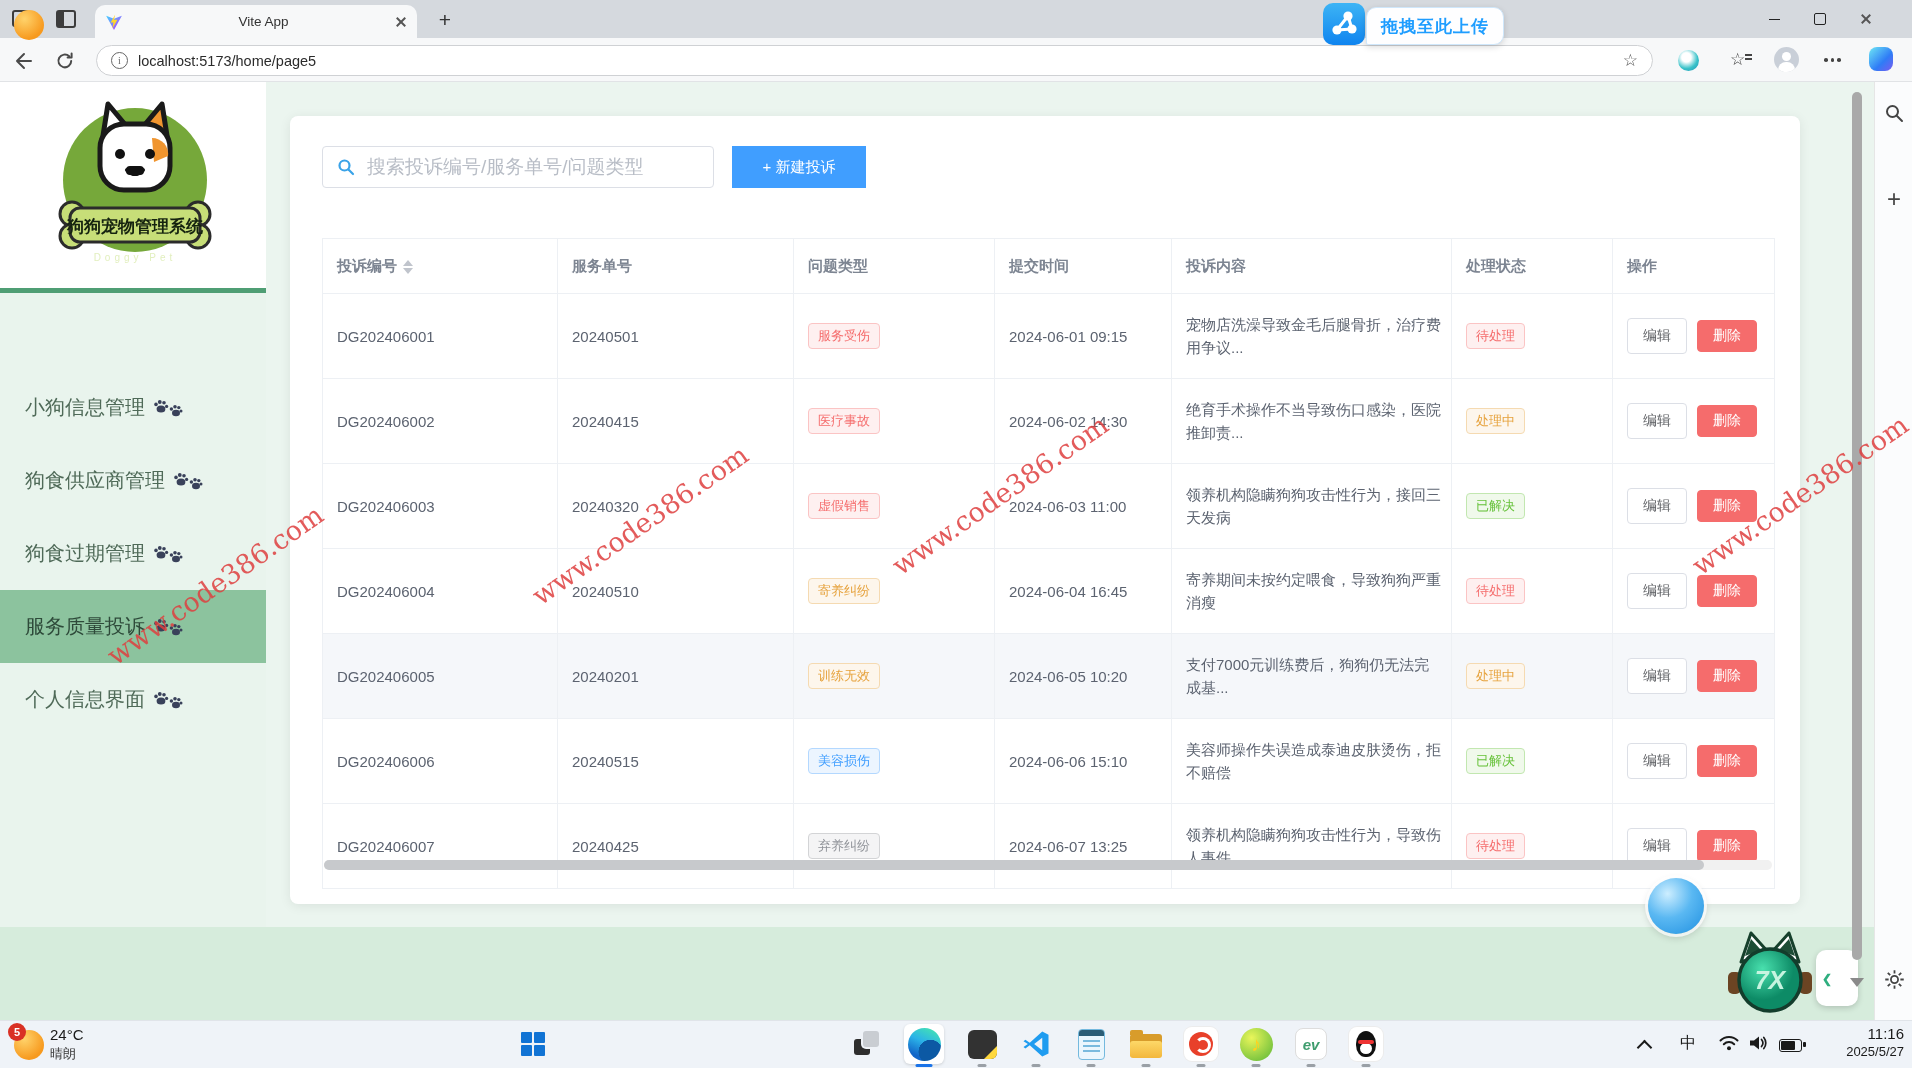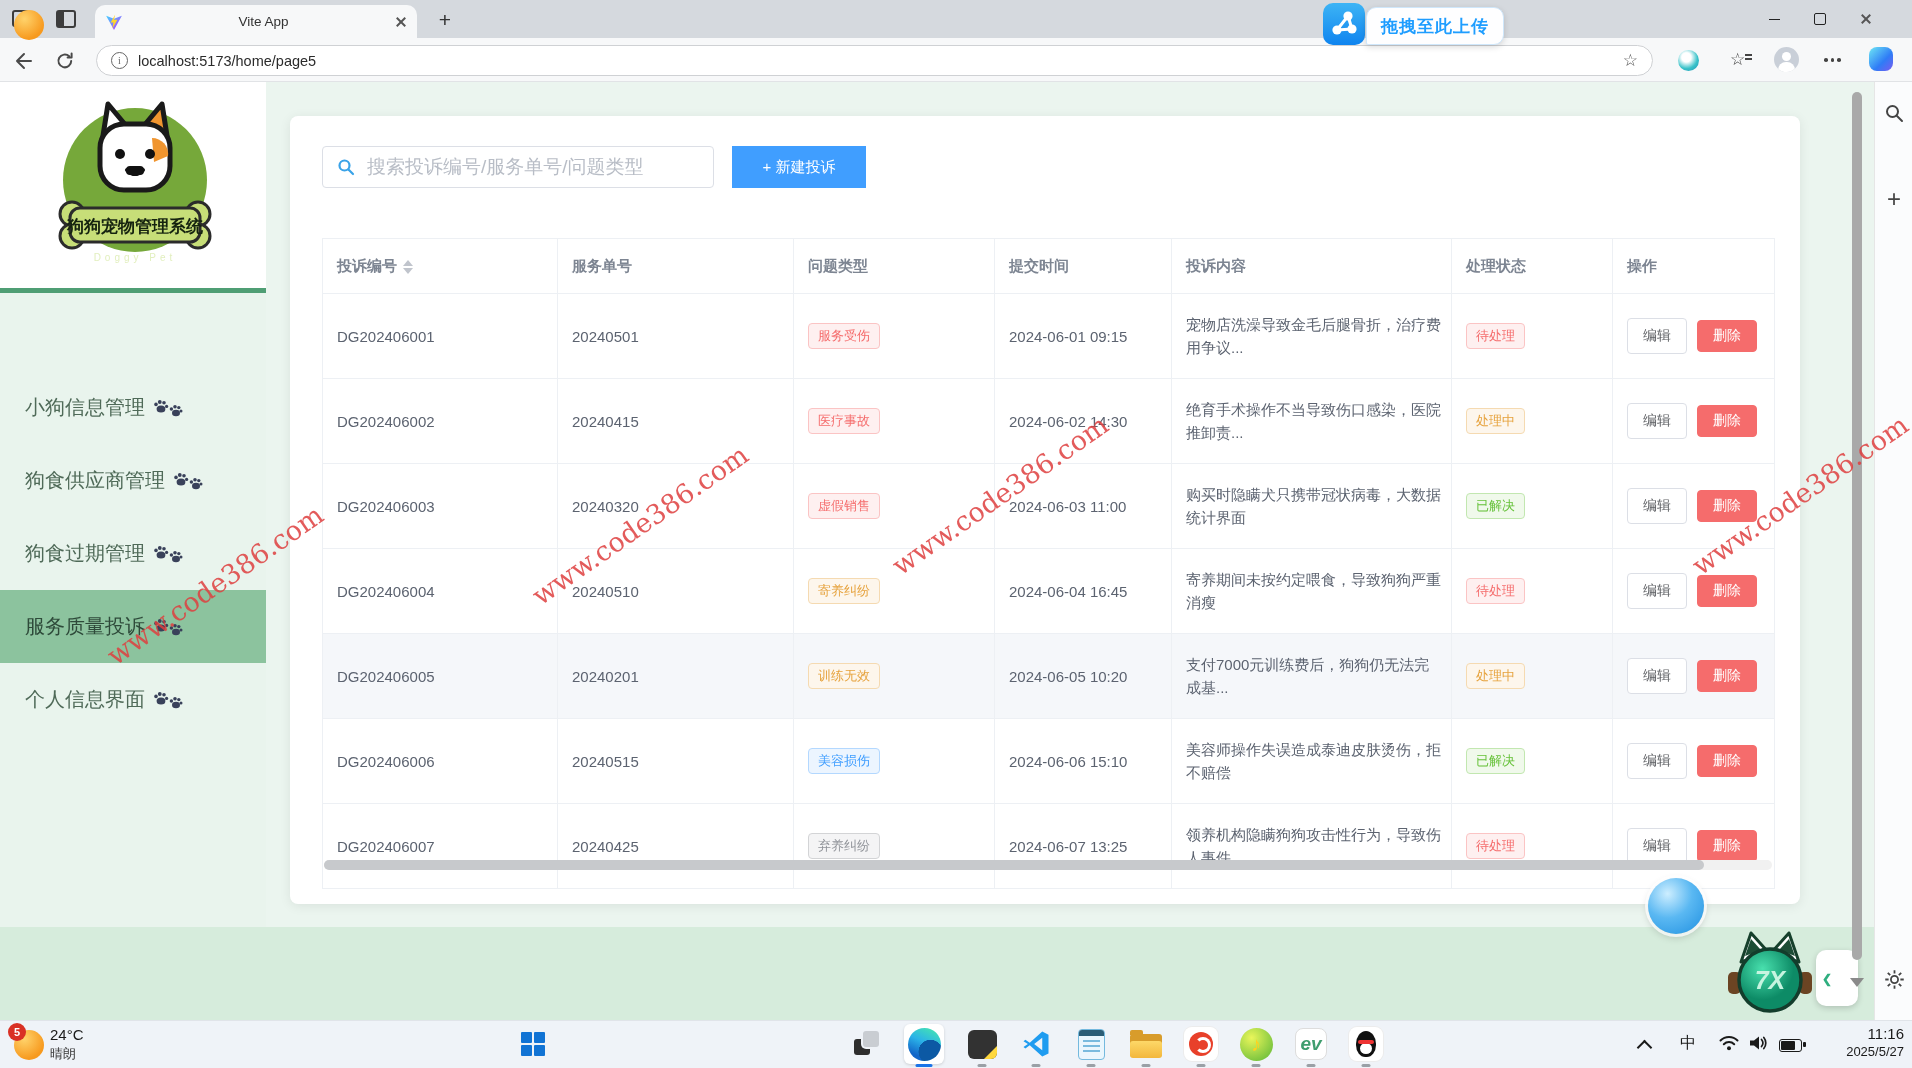--- a/index.html
+++ b/index.html
@@ -109,21 +109,21 @@
   .np i{position:absolute;left:4px;width:17px;height:2px;background:#79bade;}
   .np i:nth-child(1){top:10px;} .np i:nth-child(2){top:15px;} .np i:nth-child(3){top:20px;}
   .fe{position:relative;width:34px;height:34px;}
   .fe-back{position:absolute;left:1px;top:7px;width:32px;height:23px;background:#d89c2b;border-radius:3px;}
   .fe-back::before{content:'';position:absolute;left:0;top:-4px;width:13px;height:5px;background:#d89c2b;border-radius:2px 2px 0 0;}
   .fe-front{position:absolute;left:1px;top:14px;width:32px;height:17px;background:linear-gradient(#fdd868,#f3b73c);border-radius:3px;}
   .hv-box{width:34px;height:34px;background:#fff;border-radius:8px;box-shadow:0 0 0 1px #ececec;display:flex;align-items:center;justify-content:center;}
   .hv{position:relative;width:24px;height:24px;border-radius:50%;background:#e8402a;}
   .hv::after{content:'';position:absolute;left:6px;top:5px;width:10px;height:10px;border:3px solid #fff;border-left-color:transparent;border-radius:50%;}
   .qm{width:33px;height:33px;border-radius:50%;background:radial-gradient(circle at 35% 30%,#eaf65a,#7cc53f 75%);color:#ffd21e;font-size:20px;font-weight:bold;display:flex;align-items:center;justify-content:center;}
-  .ev{width:32px;height:32px;border-radius:8px;background:#fff;border:1px solid #ddd;color:#3f9d6e;font-style:italic;font-weight:bold;font-size:19px;display:flex;align-items:center;justify-content:center;box-sizing:border-box;}
+  .ev{width:32px;height:32px;border-radius:8px;background:#fff;border:1px solid #ddd;color:#3f9d6e;font-style:italic;font-weight:bold;font-size:15px;display:flex;align-items:center;justify-content:center;box-sizing:border-box;}
   .qqb{position:relative;width:34px;height:34px;background:#fff;border-radius:8px;box-shadow:0 0 0 1px #ececec;}
   .qq-body{position:absolute;left:7px;top:4px;width:20px;height:26px;background:#101010;border-radius:50% 50% 46% 46%;}
   .qq-belly{position:absolute;left:11px;top:16px;width:12px;height:11px;background:#fff;border-radius:50%;}
   .qq-scarf{position:absolute;left:9px;top:13px;width:16px;height:4px;background:#e33;border-radius:2px;}
   .tray-chev{position:absolute;left:1639px;top:1042px;width:9px;height:9px;border-left:2px solid #1a1a1a;border-top:2px solid #1a1a1a;transform:rotate(45deg);}
   .tray-ime{position:absolute;left:1680px;top:1033px;font-size:16px;color:#1a1a1a;}
   .tray-ic{position:absolute;top:1034px;}
   .batt{position:absolute;left:1779px;top:1039px;width:21px;height:11px;border:1.6px solid #1a1a1a;border-radius:3px;}
   .batt::after{content:'';position:absolute;right:-4.6px;top:2.4px;width:2.6px;height:5px;background:#1a1a1a;border-radius:1px;}
   .batt::before{content:'';position:absolute;left:1px;top:1px;width:14px;height:8.6px;background:#1a1a1a;border-radius:1px;}
@@ -371,21 +371,21 @@
             </td>
             <td><span class="tag tag-warning">处理中</span></td>
             <td><button class="btn-edit">编辑</button><button class="btn-delete">删除</button></td>
           </tr>
           <tr>
             <td>DG202406003</td>
             <td>20240320</td>
             <td><span class="tag tag-danger">虚假销售</span></td>
             <td>2024-06-03 11:00</td>
             <td>
-              <div class="cell-content">购买时隐瞒犬只携带冠状病毒，大数据统计界面</div>
+              <div class="cell-content">领养机构隐瞒狗狗攻击性行为，接回三天发病</div>
             </td>
             <td><span class="tag tag-success">已解决</span></td>
             <td><button class="btn-edit">编辑</button><button class="btn-delete">删除</button></td>
           </tr>
           <tr>
             <td>DG202406004</td>
             <td>20240510</td>
             <td><span class="tag tag-warning">寄养纠纷</span></td>
             <td>2024-06-04 16:45</td>
             <td>

